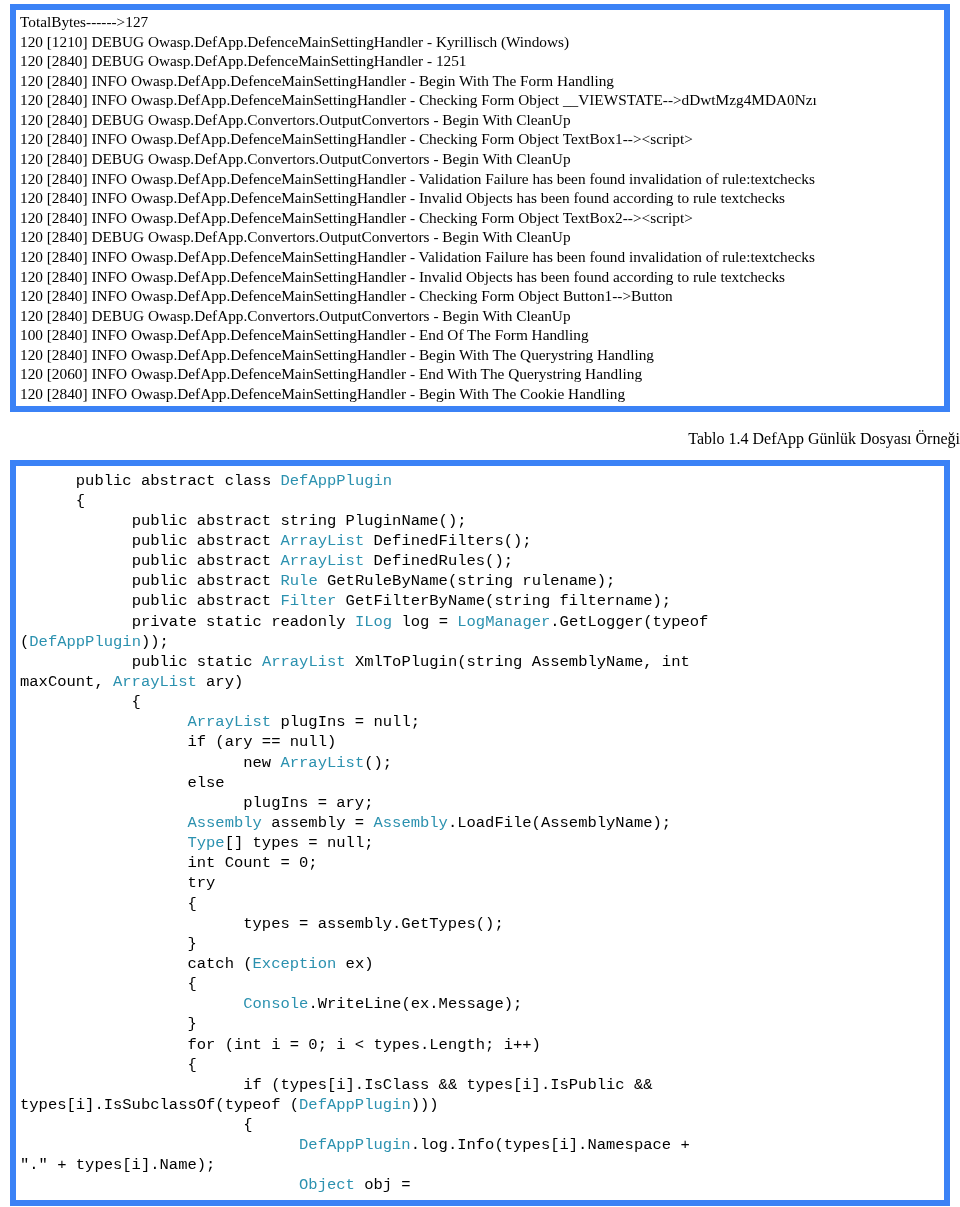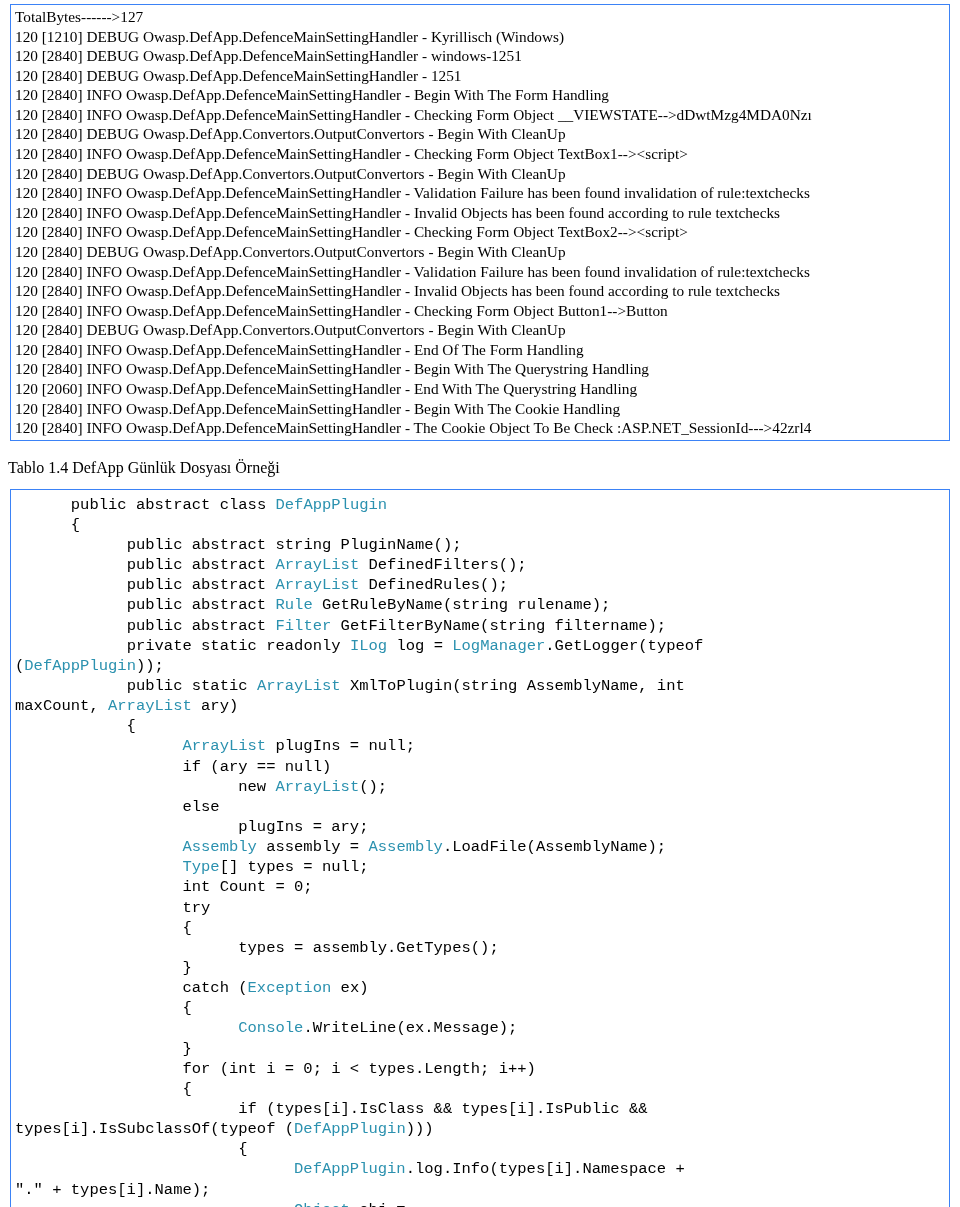--- a/index.html
+++ b/index.html
@@ -3,71 +3,69 @@
 <meta charset="utf-8">
 <style>
   body {
     margin: 0;
     background: #fff;
     font-family: "Times New Roman", Times, serif;
     color: #000;
     width: 960px;
   }
   .log-box, .code-box {
-    border: 1px solid #3b82f6;
+    border: 6px solid #3b82f6;
     margin: 4px 10px;
     padding: 2px 4px;
     overflow: hidden;
   }
   .log-box {
     font-size: 15.3px;
     line-height: 1.28;
     white-space: nowrap;
   }
   .log-line { white-space: nowrap; }
   .caption {
-    text-align: left;
+    text-align: right;
     font-size: 16px;
-    margin: 18px 0 12px 8px;
+    margin: 18px 0 12px 2px;
   }
   .code-box {
     font-family: "Courier New", Courier, monospace;
     font-size: 15.5px;
     line-height: 1.30;
     white-space: pre;
     padding: 5px 4px 4px 4px;
   }
   .kw  { color: #000000; }
   .typ { color: #2b91af; }
 </style>
 </head>
 <body>
 
 <div class="log-box">
   <div id="log-container">
       <div class="log-line">TotalBytes------&gt;127</div>
       <div class="log-line">120 [1210] DEBUG Owasp.DefApp.DefenceMainSettingHandler - Kyrillisch (Windows)</div>
-      <div class="log-line">120 [2840] DEBUG Owasp.DefApp.DefenceMainSettingHandler - windows-1251</div>
       <div class="log-line">120 [2840] DEBUG Owasp.DefApp.DefenceMainSettingHandler - 1251</div>
       <div class="log-line">120 [2840] INFO  Owasp.DefApp.DefenceMainSettingHandler - Begin With The Form Handling</div>
       <div class="log-line">120 [2840] INFO  Owasp.DefApp.DefenceMainSettingHandler - Checking Form Object __VIEWSTATE--&gt;dDwtMzg4MDA0Nzı</div>
       <div class="log-line">120 [2840] DEBUG Owasp.DefApp.Convertors.OutputConvertors - Begin With CleanUp</div>
       <div class="log-line">120 [2840] INFO  Owasp.DefApp.DefenceMainSettingHandler - Checking Form Object TextBox1--&gt;&lt;script&gt;</div>
       <div class="log-line">120 [2840] DEBUG Owasp.DefApp.Convertors.OutputConvertors - Begin With CleanUp</div>
       <div class="log-line">120 [2840] INFO  Owasp.DefApp.DefenceMainSettingHandler - Validation Failure has been found invalidation of rule:textchecks</div>
       <div class="log-line">120 [2840] INFO  Owasp.DefApp.DefenceMainSettingHandler - Invalid Objects has been found according to rule textchecks</div>
       <div class="log-line">120 [2840] INFO  Owasp.DefApp.DefenceMainSettingHandler - Checking Form Object TextBox2--&gt;&lt;script&gt;</div>
       <div class="log-line">120 [2840] DEBUG Owasp.DefApp.Convertors.OutputConvertors - Begin With CleanUp</div>
       <div class="log-line">120 [2840] INFO  Owasp.DefApp.DefenceMainSettingHandler - Validation Failure has been found invalidation of rule:textchecks</div>
       <div class="log-line">120 [2840] INFO  Owasp.DefApp.DefenceMainSettingHandler - Invalid Objects has been found according to rule textchecks</div>
       <div class="log-line">120 [2840] INFO  Owasp.DefApp.DefenceMainSettingHandler - Checking Form Object Button1--&gt;Button</div>
       <div class="log-line">120 [2840] DEBUG Owasp.DefApp.Convertors.OutputConvertors - Begin With CleanUp</div>
-      <div class="log-line">120 [2840] INFO  Owasp.DefApp.DefenceMainSettingHandler - End Of The Form Handling</div>
+      <div class="log-line">100 [2840] INFO  Owasp.DefApp.DefenceMainSettingHandler - End Of The Form Handling</div>
       <div class="log-line">120 [2840] INFO  Owasp.DefApp.DefenceMainSettingHandler - Begin With The Querystring Handling</div>
       <div class="log-line">120 [2060] INFO  Owasp.DefApp.DefenceMainSettingHandler - End With The Querystring Handling</div>
       <div class="log-line">120 [2840] INFO  Owasp.DefApp.DefenceMainSettingHandler - Begin With The Cookie Handling</div>
-      <div class="log-line">120 [2840] INFO  Owasp.DefApp.DefenceMainSettingHandler - The Cookie Object To Be Check :ASP.NET_SessionId---&gt;42zrl4</div>
     </div>
 </div>
 
 <div class="caption">Tablo 1.4 DefApp Günlük Dosyası Örneği</div>
 
 <div class="code-box" id="code-container"><div>      <span class="kw">public</span> <span class="kw">abstract</span> <span class="kw">class</span> <span class="typ">DefAppPlugin</span></div><div>      {</div><div>            <span class="kw">public</span> <span class="kw">abstract</span> <span class="kw">string</span> PluginName();</div><div>            <span class="kw">public</span> <span class="kw">abstract</span> <span class="typ">ArrayList</span> DefinedFilters();</div><div>            <span class="kw">public</span> <span class="kw">abstract</span> <span class="typ">ArrayList</span> DefinedRules();</div><div>            <span class="kw">public</span> <span class="kw">abstract</span> <span class="typ">Rule</span> GetRuleByName(<span class="kw">string</span> rulename);</div><div>            <span class="kw">public</span> <span class="kw">abstract</span> <span class="typ">Filter</span> GetFilterByName(<span class="kw">string</span> filtername);</div><div>            <span class="kw">private</span> <span class="kw">static</span> <span class="kw">readonly</span> <span class="typ">ILog</span> log = <span class="typ">LogManager</span>.GetLogger(<span class="kw">typeof</span></div><div>(<span class="typ">DefAppPlugin</span>));</div><div>            <span class="kw">public</span> <span class="kw">static</span> <span class="typ">ArrayList</span> XmlToPlugin(<span class="kw">string</span> AssemblyName, <span class="kw">int</span></div><div>maxCount, <span class="typ">ArrayList</span> ary)</div><div>            {</div><div>                  <span class="typ">ArrayList</span> plugIns = <span class="kw">null</span>;</div><div>                  <span class="kw">if</span> (ary == <span class="kw">null</span>)</div><div>                        <span class="kw">new</span> <span class="typ">ArrayList</span>();</div><div>                  <span class="kw">else</span></div><div>                        plugIns = ary;</div><div>                  <span class="typ">Assembly</span> assembly = <span class="typ">Assembly</span>.LoadFile(AssemblyName);</div><div>                  <span class="typ">Type</span>[] types = <span class="kw">null</span>;</div><div>                  <span class="kw">int</span> Count = 0;</div><div>                  <span class="kw">try</span></div><div>                  {</div><div>                        types = assembly.GetTypes();</div><div>                  }</div><div>                  <span class="kw">catch</span> (<span class="typ">Exception</span> ex)</div><div>                  {</div><div>                        <span class="typ">Console</span>.WriteLine(ex.Message);</div><div>                  }</div><div>                  <span class="kw">for</span> (<span class="kw">int</span> i = 0; i &lt; types.Length; i++)</div><div>                  {</div><div>                        <span class="kw">if</span> (types[i].IsClass &amp;&amp; types[i].IsPublic &amp;&amp;</div><div>types[i].IsSubclassOf(<span class="kw">typeof</span> (<span class="typ">DefAppPlugin</span>)))</div><div>                        {</div><div>                              <span class="typ">DefAppPlugin</span>.log.Info(types[i].Namespace +</div><div>"." + types[i].Name);</div><div>                              <span class="typ">Object</span> obj =</div></div>
 
 </body></html>

